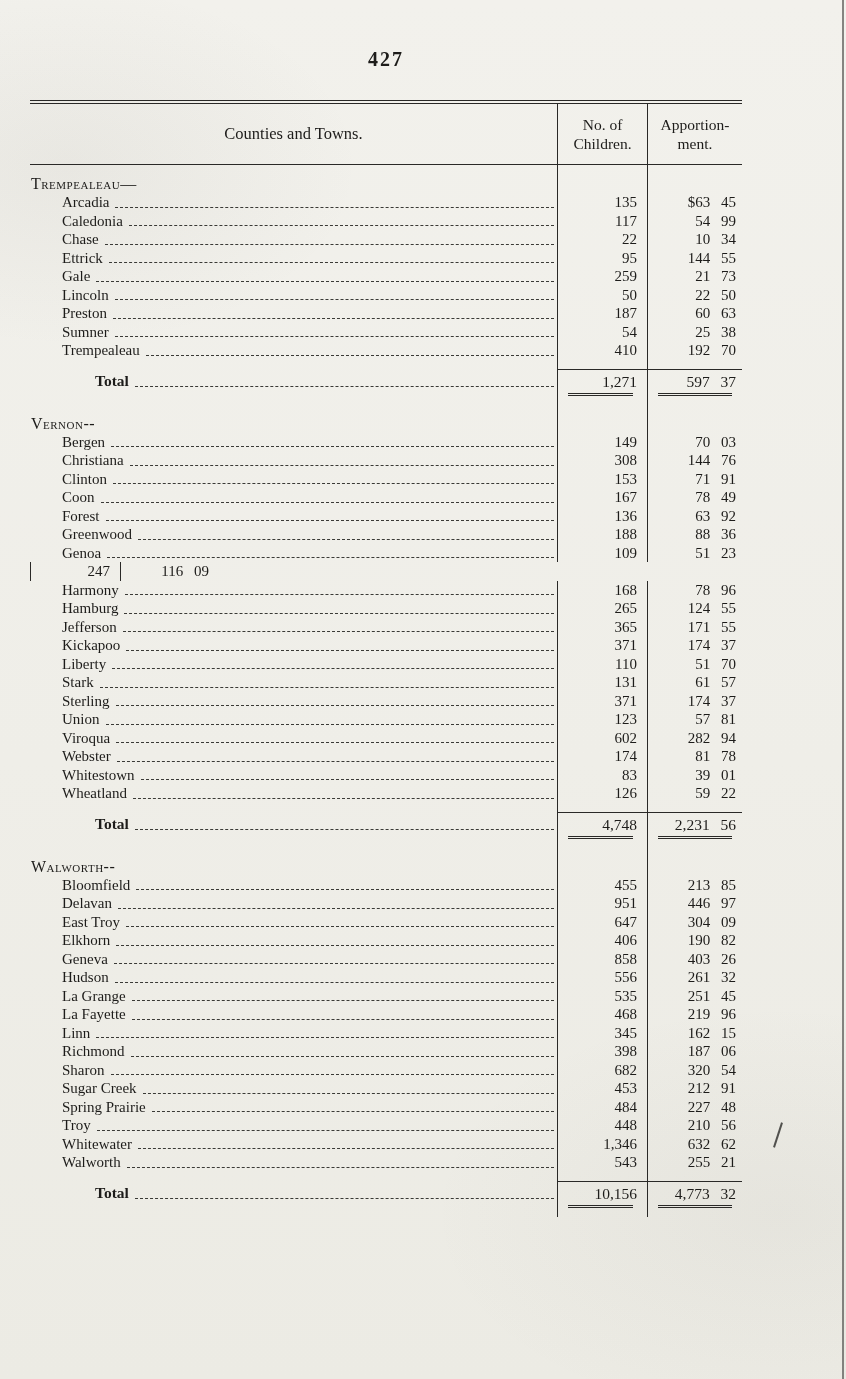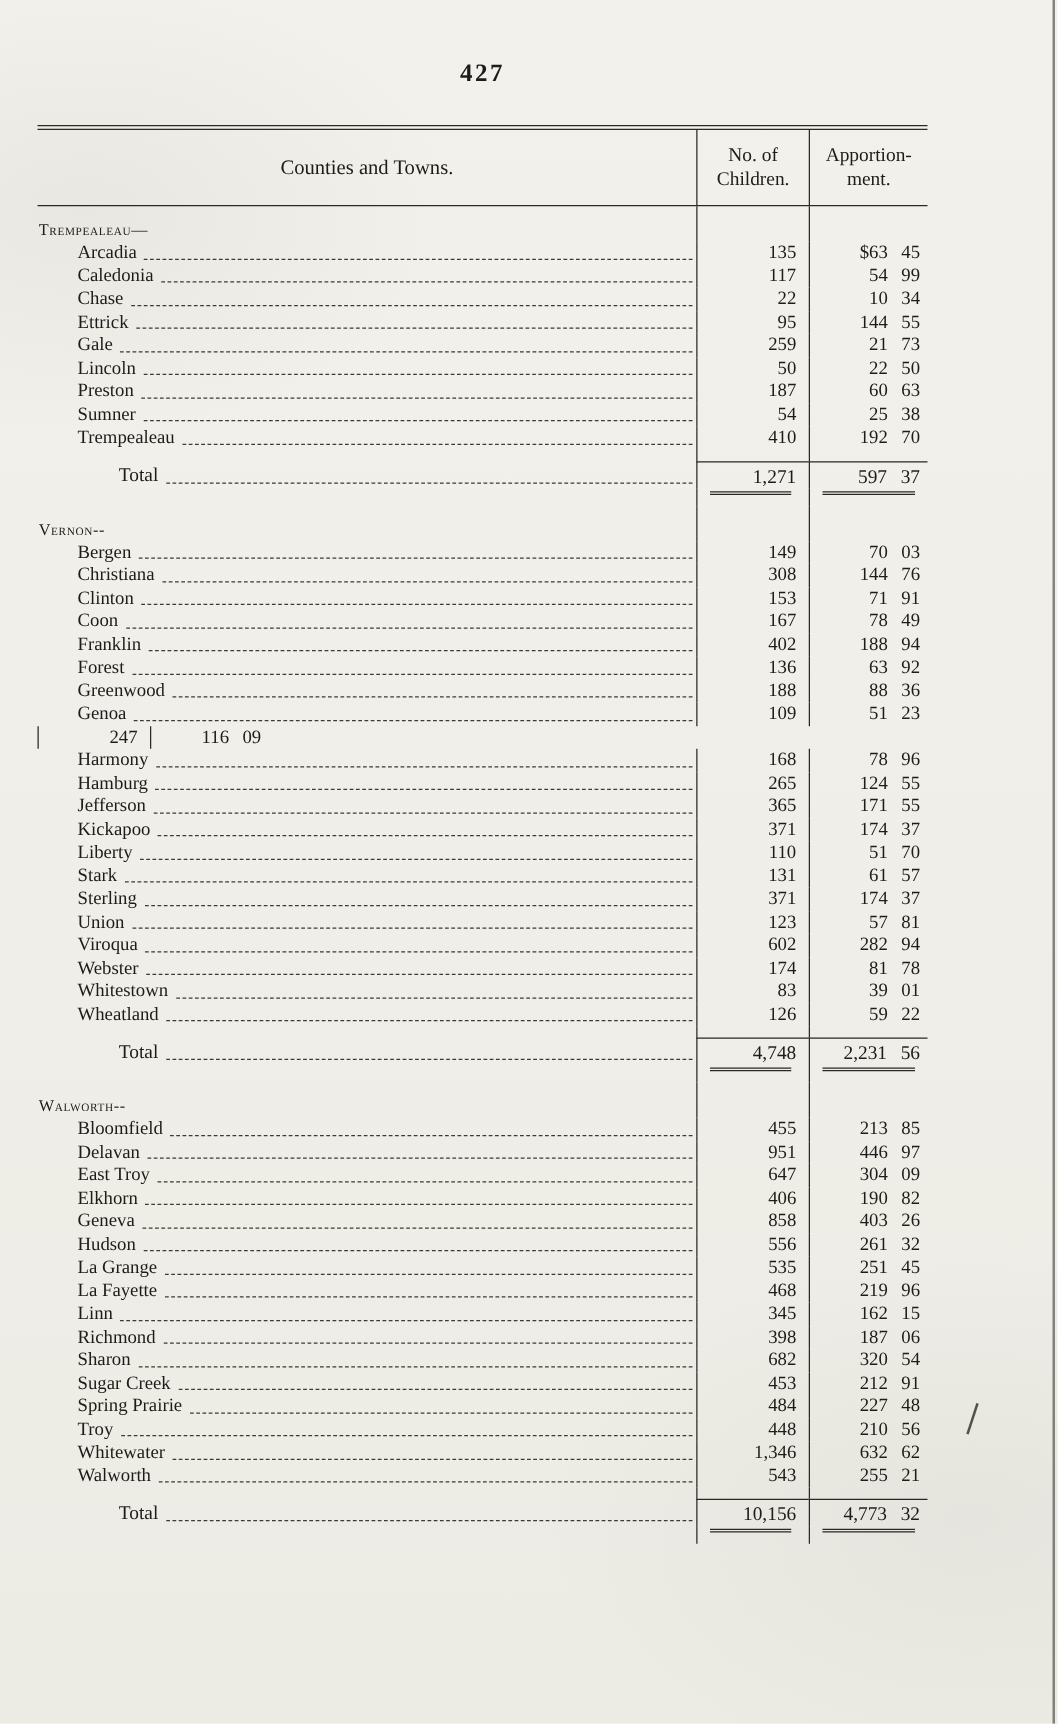--- a/index.html
+++ b/index.html
@@ -23,29 +23,29 @@
   .cell.children{width:90px;border-left:1px solid #2a2927;text-align:right;padding-right:10px;}
   .cell.apportion{width:95px;border-left:1px solid #2a2927;text-align:right;padding-right:6px;word-spacing:7px;}
   
   .header-row{border-top:4px double #2a2927;border-bottom:1px solid #2a2927;}
   .header-row .cell{height:60px;}
   .header-row .cell.name{align-items:center;justify-content:center;font-size:16.5px;}
   .header-row .hnum{display:flex;flex-direction:column;align-items:center;justify-content:center;
     text-align:left;padding-right:0;word-spacing:normal;font-size:15.5px;line-height:19px;}
   
   .section-head .cell{height:28px;line-height:37px;}
-  .section-head .county{font-variant:small-caps;font-size:13px;letter-spacing:.5px;padding-left:1px;white-space:nowrap;}
+  .section-head .county{font-variant:small-caps;font-size:16px;letter-spacing:.5px;padding-left:1px;white-space:nowrap;}
   .town-row .cell{height:18.5px;line-height:18.5px;font-size:15px;}
   .town-row .cell.name{padding-left:32px;}
   .town{white-space:nowrap;}
   .leader{flex:1;align-self:flex-end;margin:0 3px 4px 6px;border-bottom:1px dashed #3a3a36;height:0;min-width:10px;}
   .pre-total{height:9px;}
   .pre-total .cell{height:9px;}
   .total-row .cell{height:22px;line-height:21px;font-size:15.5px;padding-top:1px;}
-  .total-row .cell.name{padding-left:65px;}
+  .total-row .cell.name{padding-left:65px;font-weight:bold;}
   .total-row .cell.children,.total-row .cell.apportion{border-top:1px solid #2a2927;}
   .after-total{height:14px;}
   .after-total .cell{height:14px;}
   .after-total .children::before,.after-total .apportion::before{
     content:"";display:block;border-top:3px double #2a2927;margin:2px 4px 0 10px;}
   .total-label{white-space:nowrap;}
 </style>
 </head>
 <body>
 
@@ -197,28 +197,20 @@
       <div class="row town-row">
         <div class="cell name">
           <span class="town">Coon</span>
           <span class="leader"></span>
         </div>
         <div class="cell children">167</div>
         <div class="cell apportion">78 49</div>
       </div>
       <div class="row town-row">
         <div class="cell name">
-          <span class="town">Franklin</span>
-          <span class="leader"></span>
-        </div>
-        <div class="cell children">402</div>
-        <div class="cell apportion">188 94</div>
-      </div>
-      <div class="row town-row">
-        <div class="cell name">
           <span class="town">Forest</span>
           <span class="leader"></span>
         </div>
         <div class="cell children">136</div>
         <div class="cell apportion">63 92</div>
       </div>
       <div class="row town-row">
         <div class="cell name">
           <span class="town">Greenwood</span>
           <span class="leader"></span>

